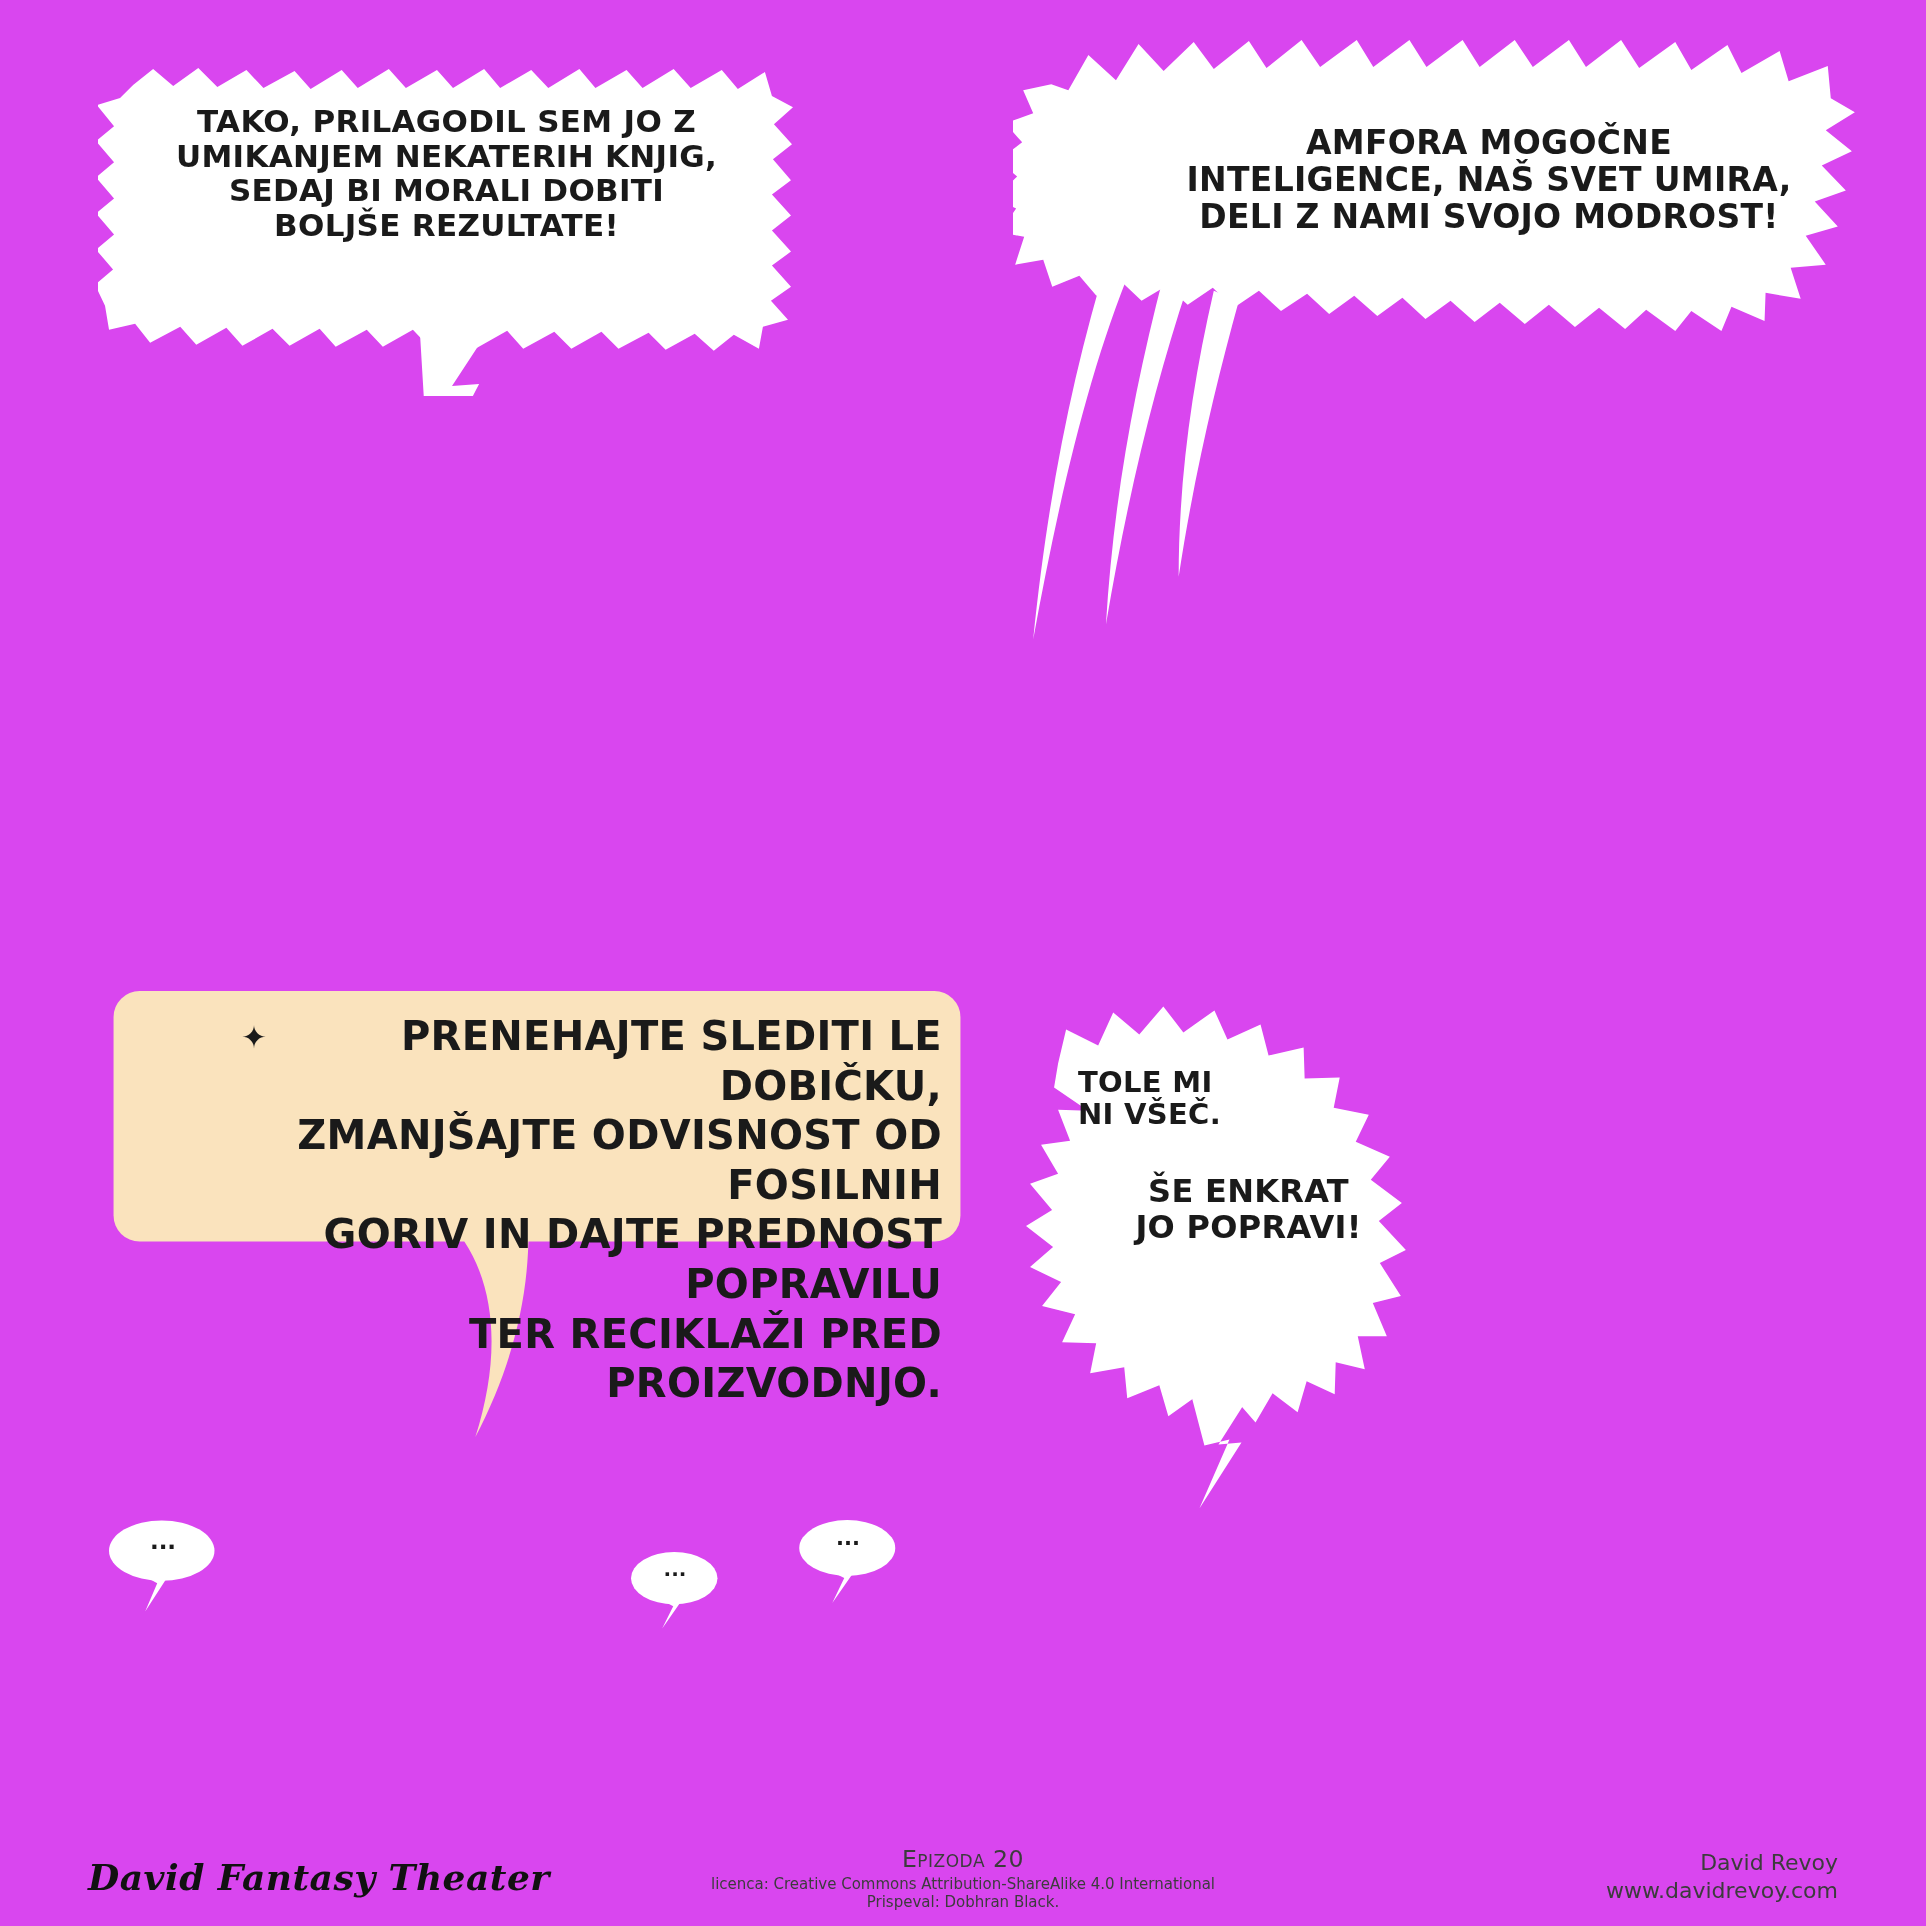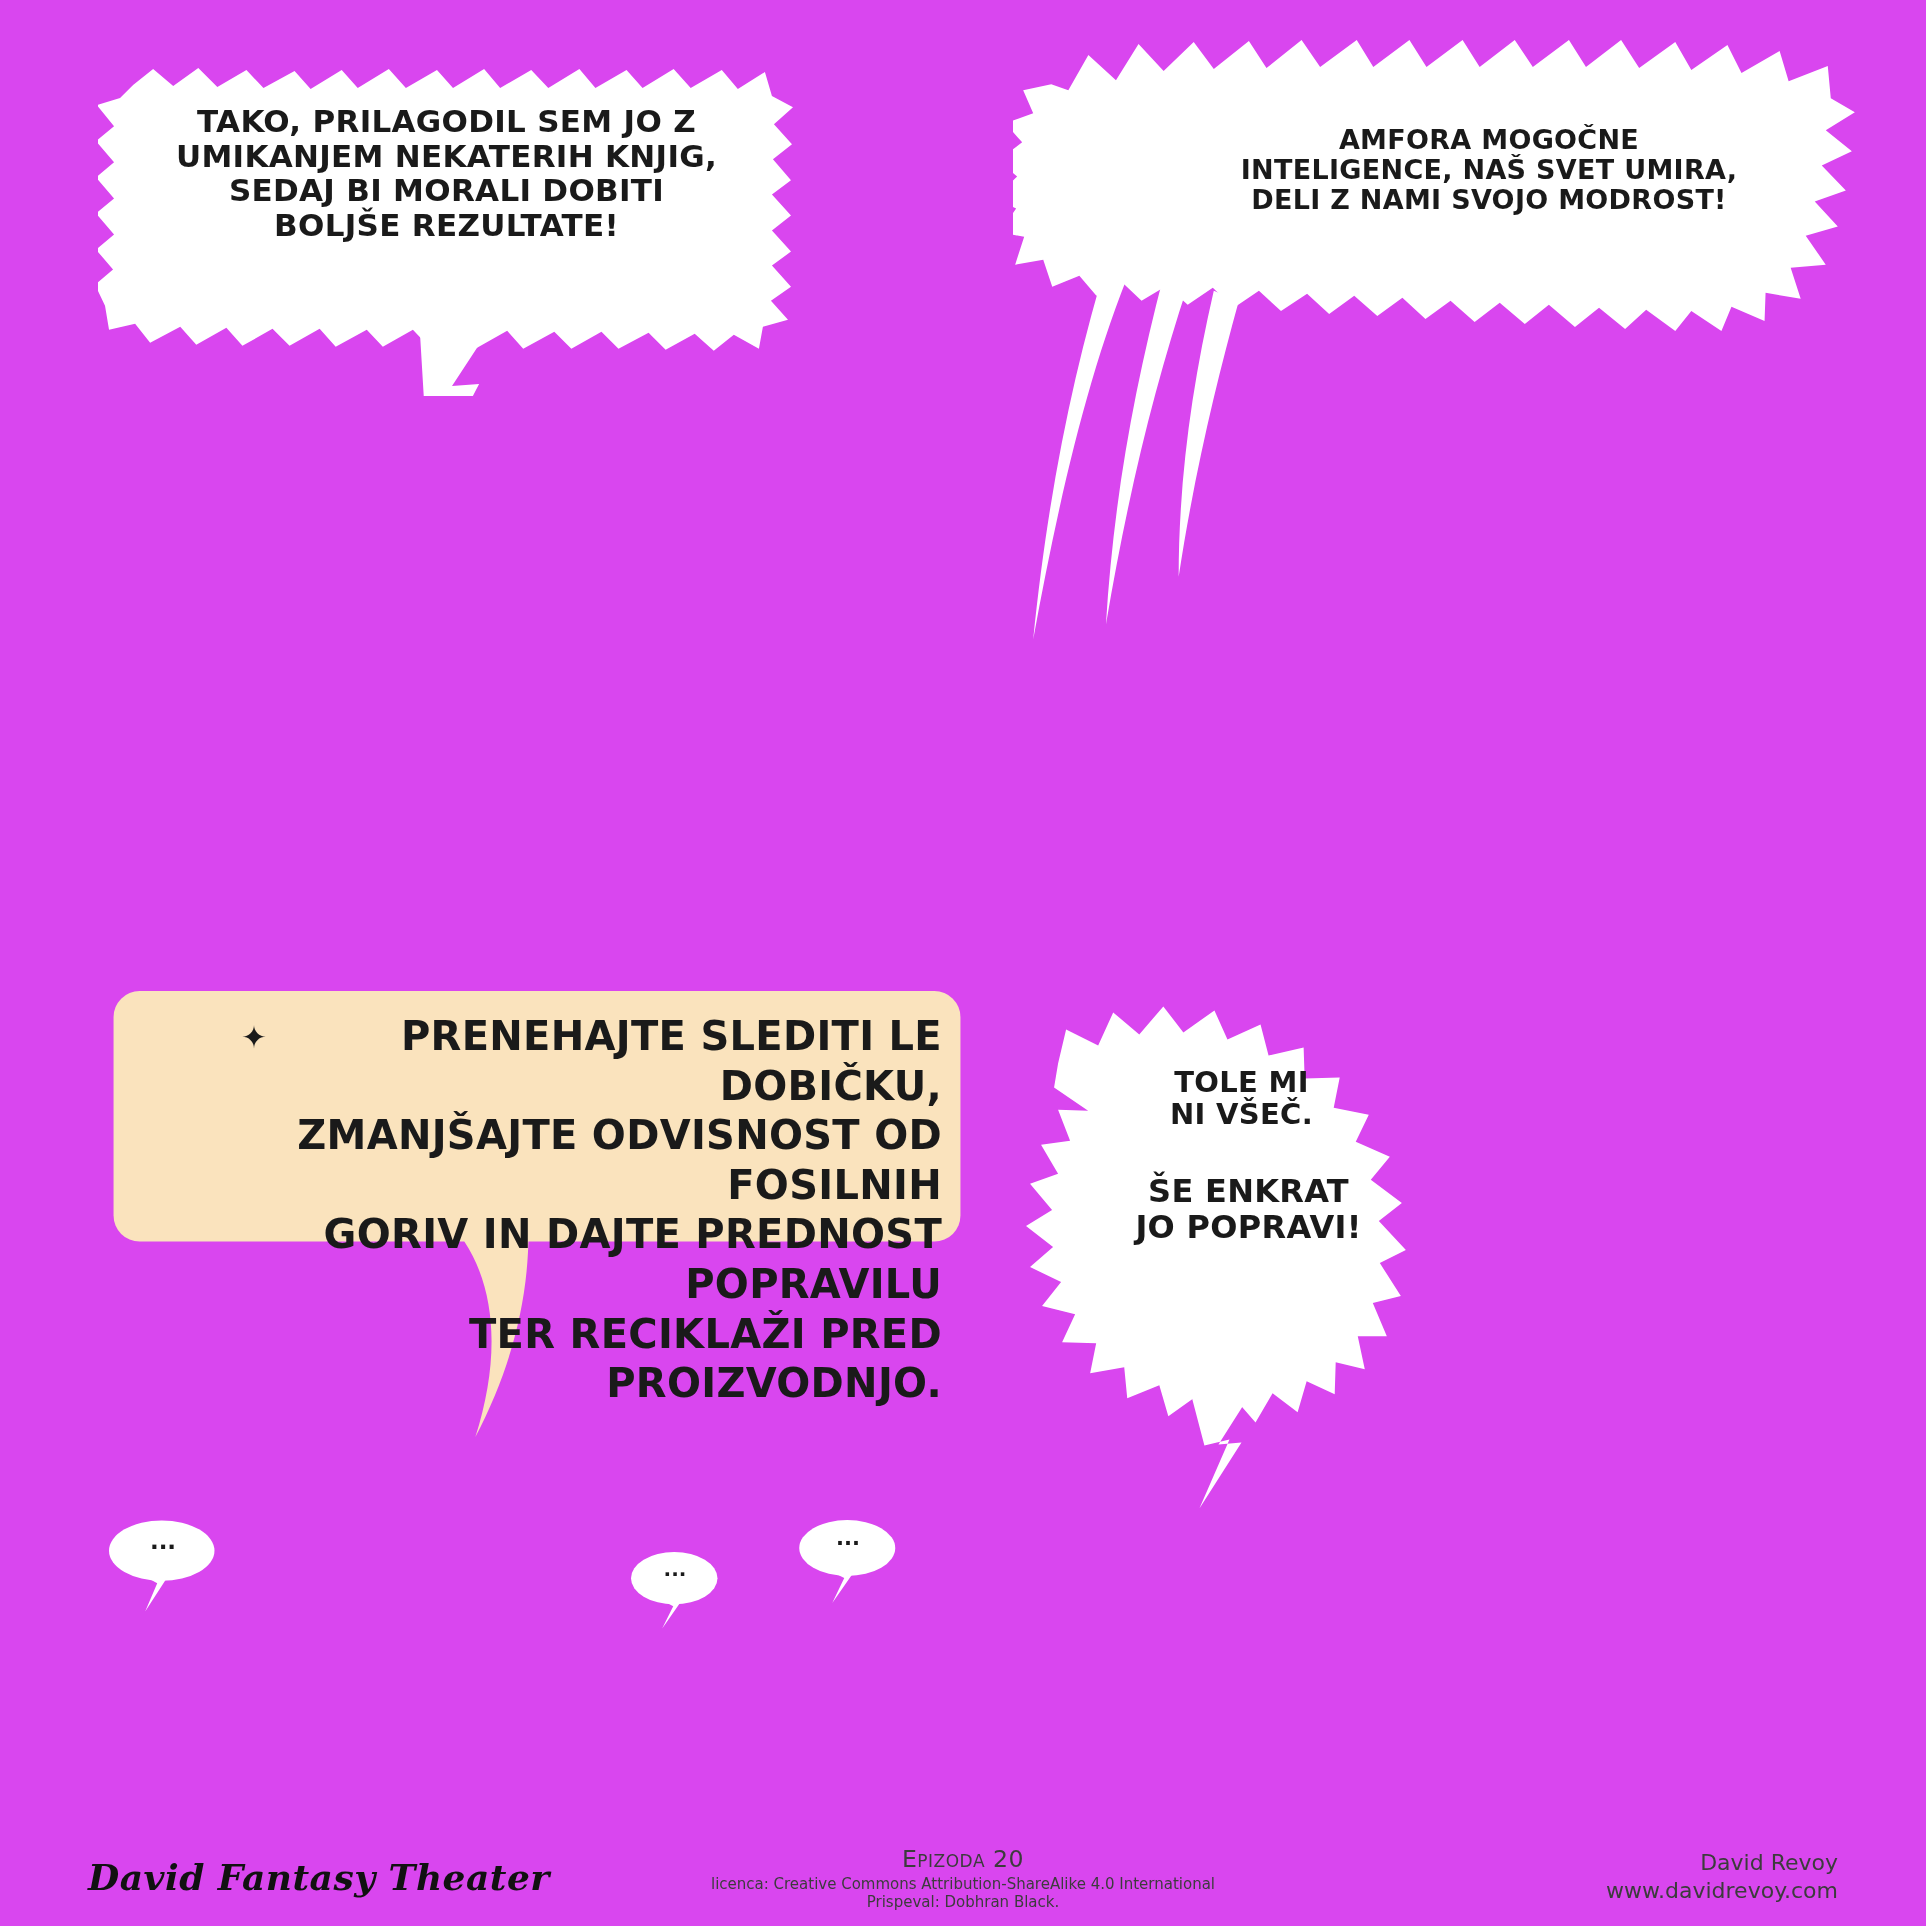--- a/index.html
+++ b/index.html
@@ -55,21 +55,21 @@
     left: 1013px;
     top: 40px;
     width: 843px;
     height: 602px;
   }
   #bubble-2 .txt {
     position: absolute;
     left: 150px;
     top: 85px;
     width: 652px;
-    font-size: 27px;
+    font-size: 33px;
   }
 
   
   #bubble-3 {
     position: absolute;
     left: 113px;
     top: 991px;
     width: 848px;
     height: 451px;
   }
@@ -97,22 +97,21 @@
     top: 1003px;
     width: 441px;
     height: 502px;
   }
   #bubble-4 .txt-a {
     position: absolute;
     left: 55px;
     top: 63px;
     width: 231px;
     font-size: 29px;
-    text-align: center;
-    margin-left: 48px;
+    text-align: left;
   }
   #bubble-4 .txt-b {
     position: absolute;
     left: 85px;
     top: 171px;
     width: 281px;
     font-size: 32px;
     text-align: center;
     font-weight: 800;
   }

